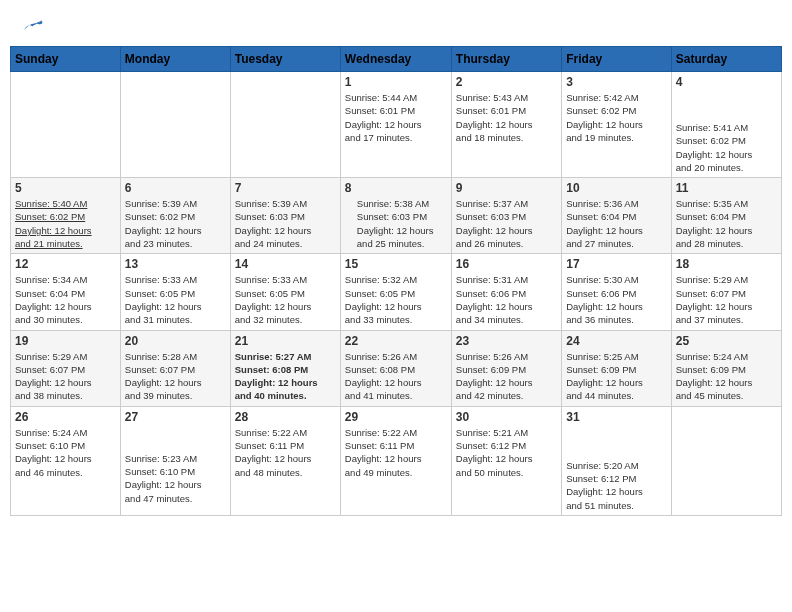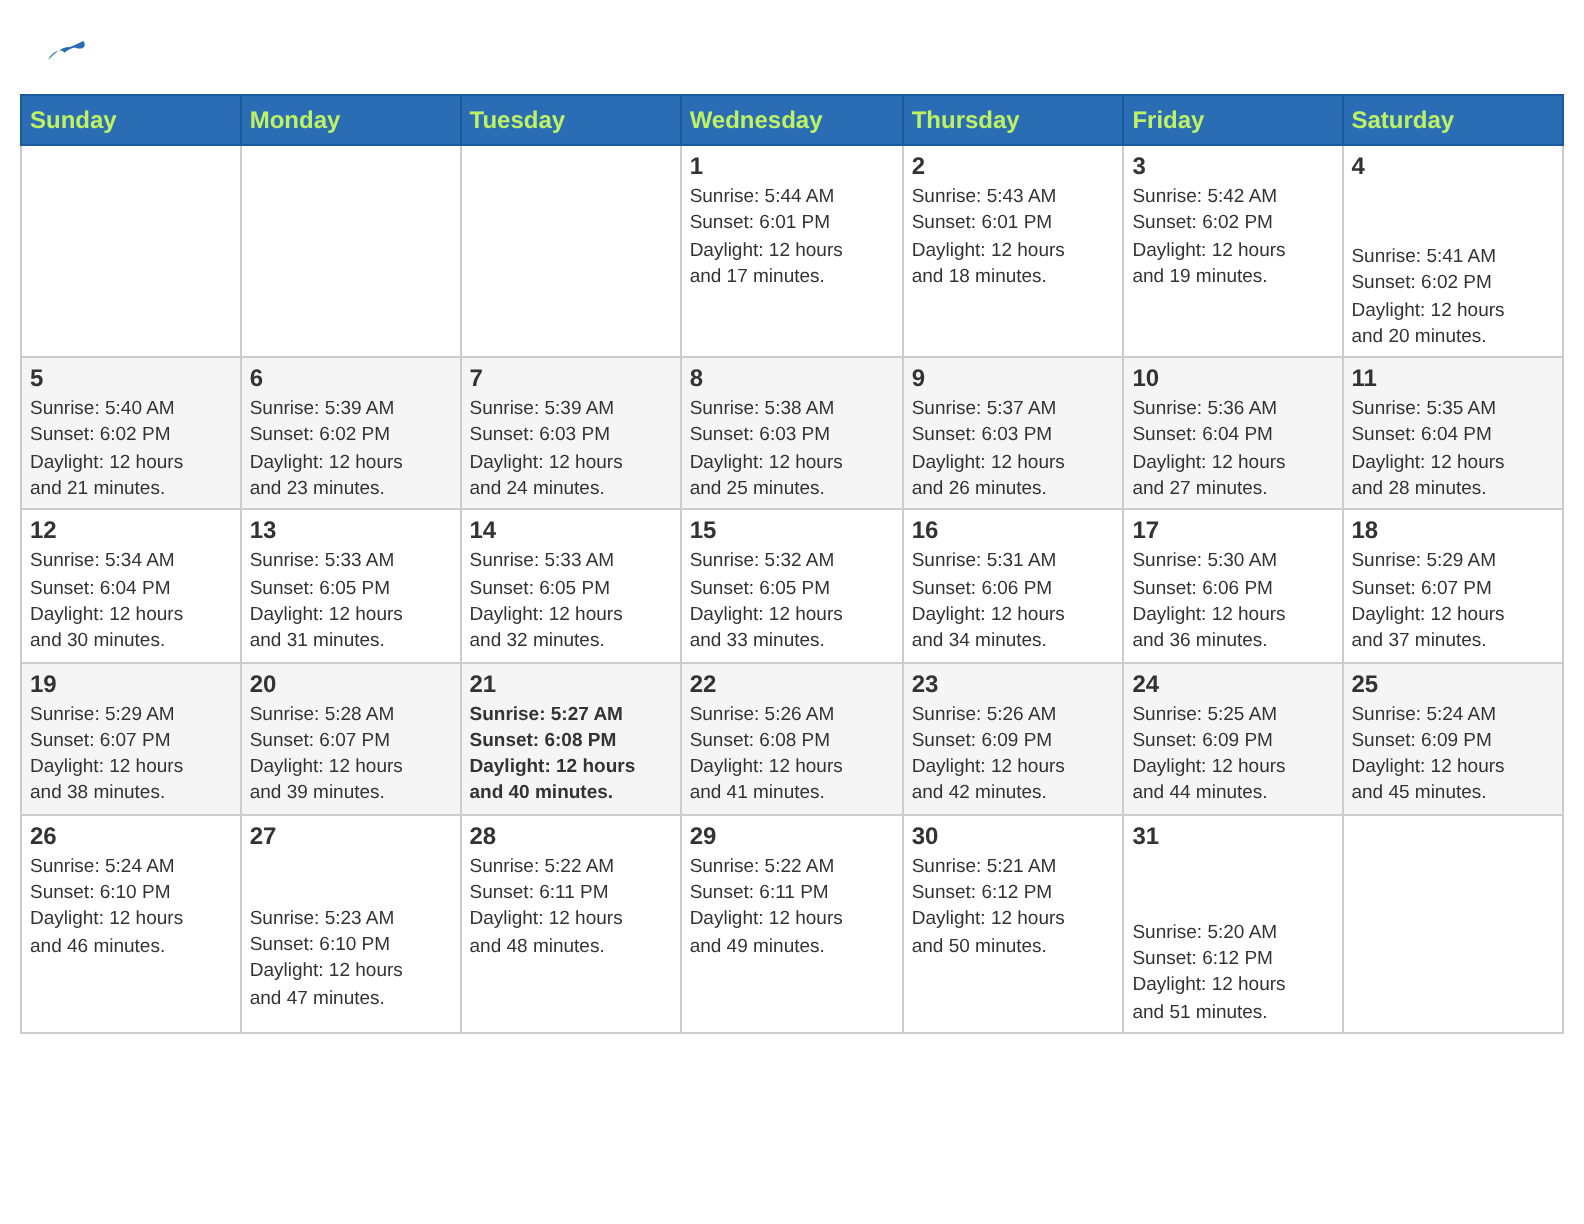--- a/index.html
+++ b/index.html
@@ -33,21 +33,21 @@
       font-size: 14px;
       color: #555;
     }
     .calendar {
       width: 100%;
       border-collapse: collapse;
       margin-top: 4px;
     }
     .calendar th {
       background-color: #2a6db5;
-      color: #bef264;
+      color: #000000;
       font-size: 12px;
       font-weight: bold;
       padding: 5px 4px;
       text-align: left;
       border: 1px solid #1a5a99;
     }
     .calendar td {
       vertical-align: top;
       border: 1px solid #ccc;
       padding: 3px 4px;
@@ -149,42 +149,42 @@
           <span class="day-number">4</span>
           <div class="day-info" style="white-space: pre-line; margin-top: 32px;">Sunrise: 5:41 AM
 Sunset: 6:02 PM
 Daylight: 12 hours
 and 20 minutes.</div>
         </td>
       </tr>
       <tr>
         <td>
           <span class="day-number">5</span>
-          <div class="day-info" style="white-space: pre-line;">Sunrise: 5:40 AM
+          <div class="day-info" style="white-space: pre-line; text-decoration: underline;">Sunrise: 5:40 AM
 Sunset: 6:02 PM
 Daylight: 12 hours
 and 21 minutes.</div>
         </td>
         <td>
           <span class="day-number">6</span>
           <div class="day-info" style="white-space: pre-line;">Sunrise: 5:39 AM
 Sunset: 6:02 PM
 Daylight: 12 hours
 and 23 minutes.</div>
         </td>
         <td>
           <span class="day-number">7</span>
           <div class="day-info" style="white-space: pre-line;">Sunrise: 5:39 AM
 Sunset: 6:03 PM
 Daylight: 12 hours
 and 24 minutes.</div>
         </td>
         <td>
           <span class="day-number">8</span>
-          <div class="day-info" style="white-space: pre-line;">Sunrise: 5:38 AM
+          <div class="day-info" style="white-space: pre-line; margin-left: 12px;">Sunrise: 5:38 AM
 Sunset: 6:03 PM
 Daylight: 12 hours
 and 25 minutes.</div>
         </td>
         <td>
           <span class="day-number">9</span>
           <div class="day-info" style="white-space: pre-line;">Sunrise: 5:37 AM
 Sunset: 6:03 PM
 Daylight: 12 hours
 and 26 minutes.</div>

